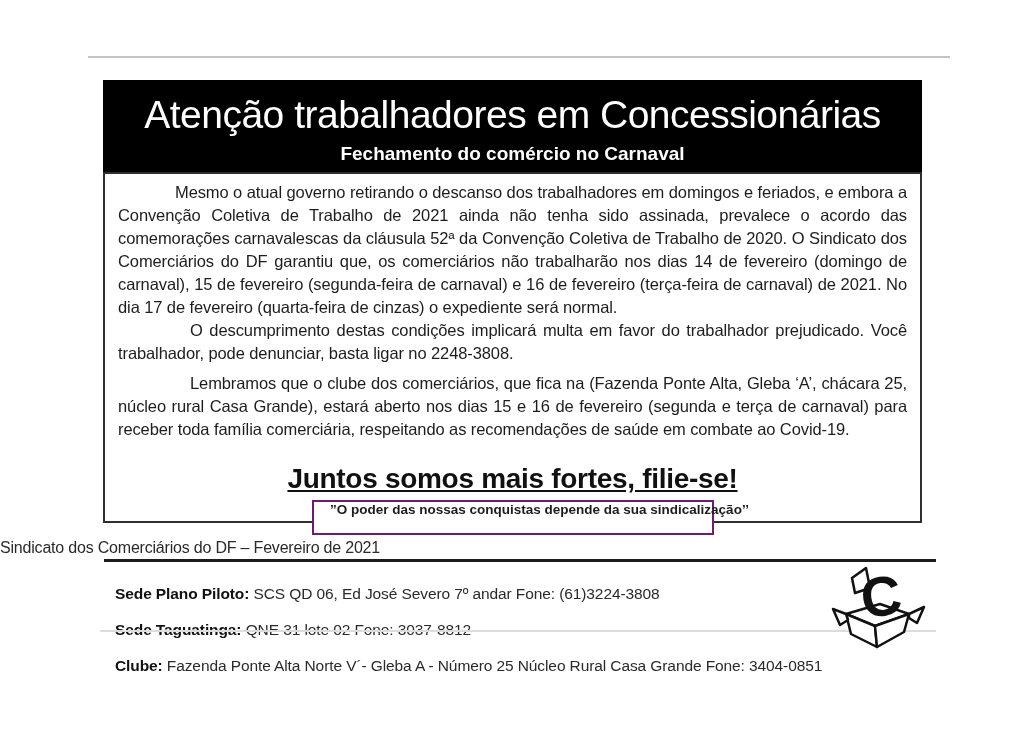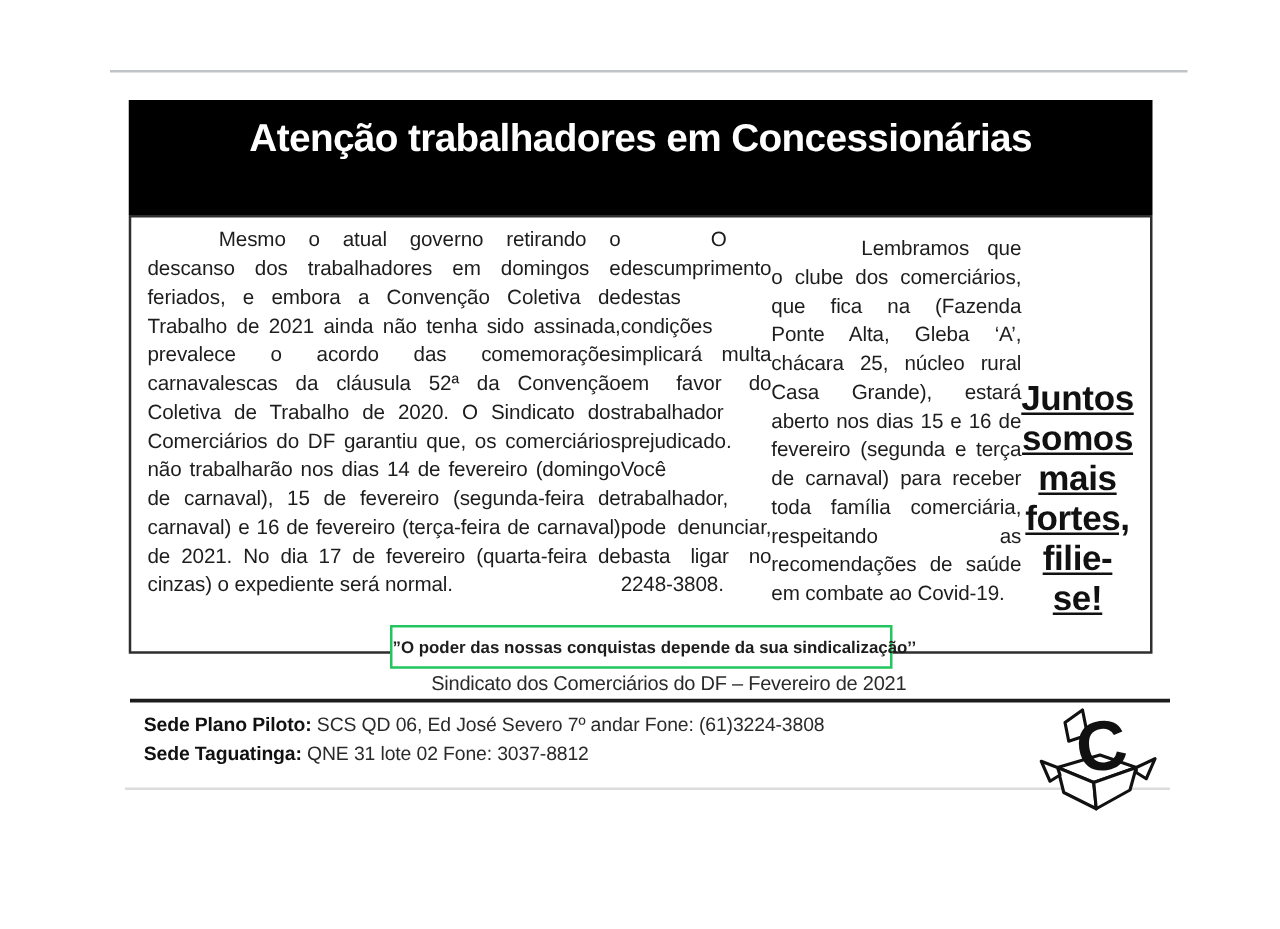--- a/index.html
+++ b/index.html
@@ -24,38 +24,38 @@
   .banner {
     position: absolute;
     left: 103px; top: 80px;
     width: 819px; height: 92px;
     background: #000000;
     color: #ffffff;
     text-align: center;
   }
   .banner h1 {
     padding-top: 13px;
-    font-size: 31px;
-    font-weight: bold;
+    font-size: 39px;
+    font-weight: normal;
     letter-spacing: -0.5px;
   }
   .banner h2 {
     padding-top: 6px;
     font-size: 19px;
     font-weight: bold;
   }
 
   .content-box {
     position: absolute;
     left: 103px; top: 172px;
     width: 819px; height: 351px;
     border: 2px solid #2e2e2e;
     padding: 7px 13px 26px 13px;
     display: flex;
-    flex-direction: row;
+    flex-direction: column;
     color: #1d1d1d;
   }
   .para {
     font-size: 16.5px;
     line-height: 23px;
     text-align: justify;
     letter-spacing: -0.1px;
   }
   .indent1 { text-indent: 57px; }
   .indent2 { text-indent: 72px; }
@@ -68,60 +68,57 @@
     text-decoration: underline;
     letter-spacing: -0.3px;
     color: #111111;
   }
 
   .quote-box {
     position: absolute;
     left: 312px; top: 500px;
     width: 402px; height: 35px;
     background: #ffffff;
-    border: 2px solid #22c55e;
+    border: 2px solid #701a75;
     display: flex;
-    align-items: center;
-    padding-left: 0;
+    padding-left: 16px;
     z-index: 3;
   }
   .quote-box span {
     font-size: 13.5px;
     font-weight: bold;
     color: #1d1d1d;
     white-space: nowrap;
   }
 
   .signature {
     position: absolute;
     left: 0; top: 539px;
     width: 1024px;
-    text-align: center;
     font-size: 16px;
     color: #2a2a2a;
     letter-spacing: -0.2px;
-    padding-left: 46px;
   }
 
   .footer-rule {
     position: absolute;
     left: 104px; top: 559px;
     width: 832px; height: 3px;
     background: #1c1c1c;
   }
 
   .footer {
     position: absolute;
     left: 115px; top: 569px;
     width: 720px;
     font-size: 15.5px;
     color: #2a2a2a;
     letter-spacing: -0.1px;
   }
-  .footer .f-line { line-height: 23px; white-space: nowrap; }
+  .footer .f-line { line-height: 23px; white-space: nowrap; margin-top: 13px; }
   .footer b { color: #111111; }
 
   .bottom-rule {
     position: absolute;
     left: 100px; top: 630px;
     width: 836px; height: 2px;
     background: #dcdcdc;
   }
 
   .logo {
@@ -134,40 +131,42 @@
 </style>
 </head>
 <body>
 
 <div class="page">
 
   <div class="top-rule"></div>
 
   <header class="banner">
     <h1>Atenção trabalhadores em Concessionárias</h1>
+    <h2>Fechamento do comércio no Carnaval</h2>
   </header>
 
   <section class="content-box">
     <p class="para indent1">Mesmo o atual governo retirando o descanso dos trabalhadores em domingos e feriados, e embora a Convenção Coletiva de Trabalho de 2021 ainda não tenha sido assinada, prevalece o acordo das comemorações carnavalescas da cláusula 52ª da Convenção Coletiva de Trabalho de 2020. O Sindicato dos Comerciários do DF garantiu que, os comerciários não trabalharão nos dias 14 de fevereiro (domingo de carnaval), 15 de fevereiro (segunda-feira de carnaval) e 16 de fevereiro (terça-feira de carnaval) de 2021. No dia 17 de fevereiro (quarta-feira de cinzas) o expediente será normal.</p>
     <p class="para indent2">O descumprimento destas condições implicará multa em favor do trabalhador prejudicado. Você trabalhador, pode denunciar, basta ligar no 2248-3808.</p>
     <p class="para indent2 gap">Lembramos que o clube dos comerciários, que fica na (Fazenda Ponte Alta, Gleba ‘A’, chácara 25, núcleo rural Casa Grande), estará aberto nos dias 15 e 16 de fevereiro (segunda e terça de carnaval) para receber toda família comerciária, respeitando as recomendações de saúde em combate ao Covid-19.</p>
     <p class="cta">Juntos somos mais fortes, filie-se!</p>
   </section>
 
   <div class="quote-box">
     <span>”O poder das nossas conquistas depende da sua sindicalização’’</span>
   </div>
 
   <p class="signature">Sindicato dos Comerciários do DF – Fevereiro de 2021</p>
 
   <div class="footer-rule"></div>
 
   <footer class="footer">
     <p class="f-line"><b>Sede Plano Piloto:</b><span> SCS QD 06, Ed José Severo 7º andar Fone: (61)3224-3808</span></p>
     <p class="f-line"><b>Sede Taguatinga:</b><span> QNE 31 lote 02 Fone: 3037-8812</span></p>
+    <p class="f-line"><b>Clube:</b><span> Fazenda Ponte Alta Norte V´- Gleba A - Número 25 Núcleo Rural Casa Grande Fone: 3404-0851</span></p>
   </footer>
 
   <div class="bottom-rule"></div>
 
   <div class="logo">
     <svg viewBox="0 0 104 90" xmlns="http://www.w3.org/2000/svg">
 
       <polygon points="28,16 42,6 46,26 31,31" fill="#ffffff" stroke="#111111" stroke-width="2.5" stroke-linejoin="round"></polygon>
 
       <text x="57" y="54" font-family="Liberation Sans, sans-serif" font-size="56" font-weight="bold" text-anchor="middle" fill="#111111" transform="rotate(-8 57 34)">C</text>

